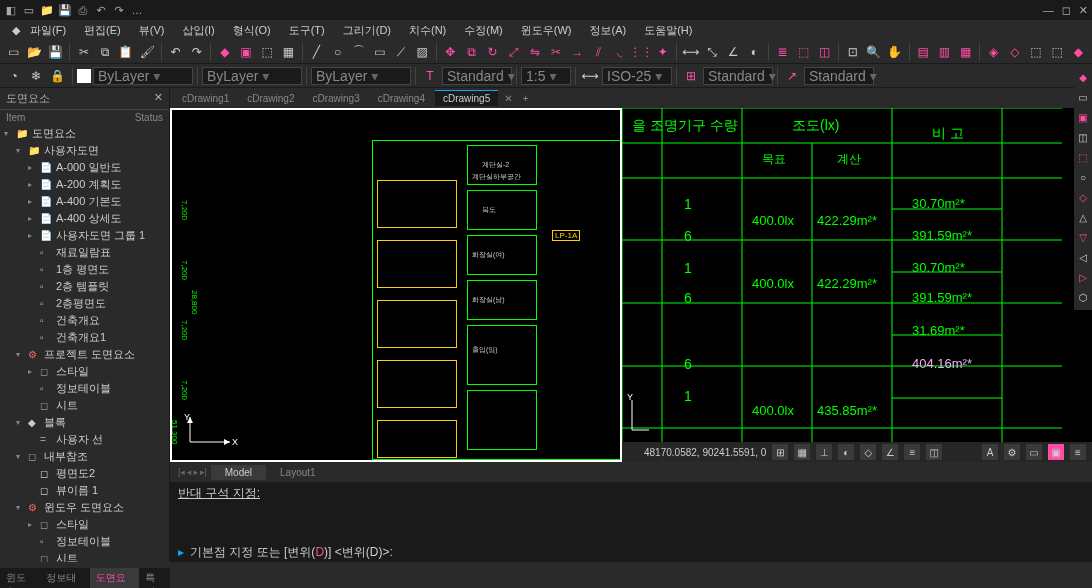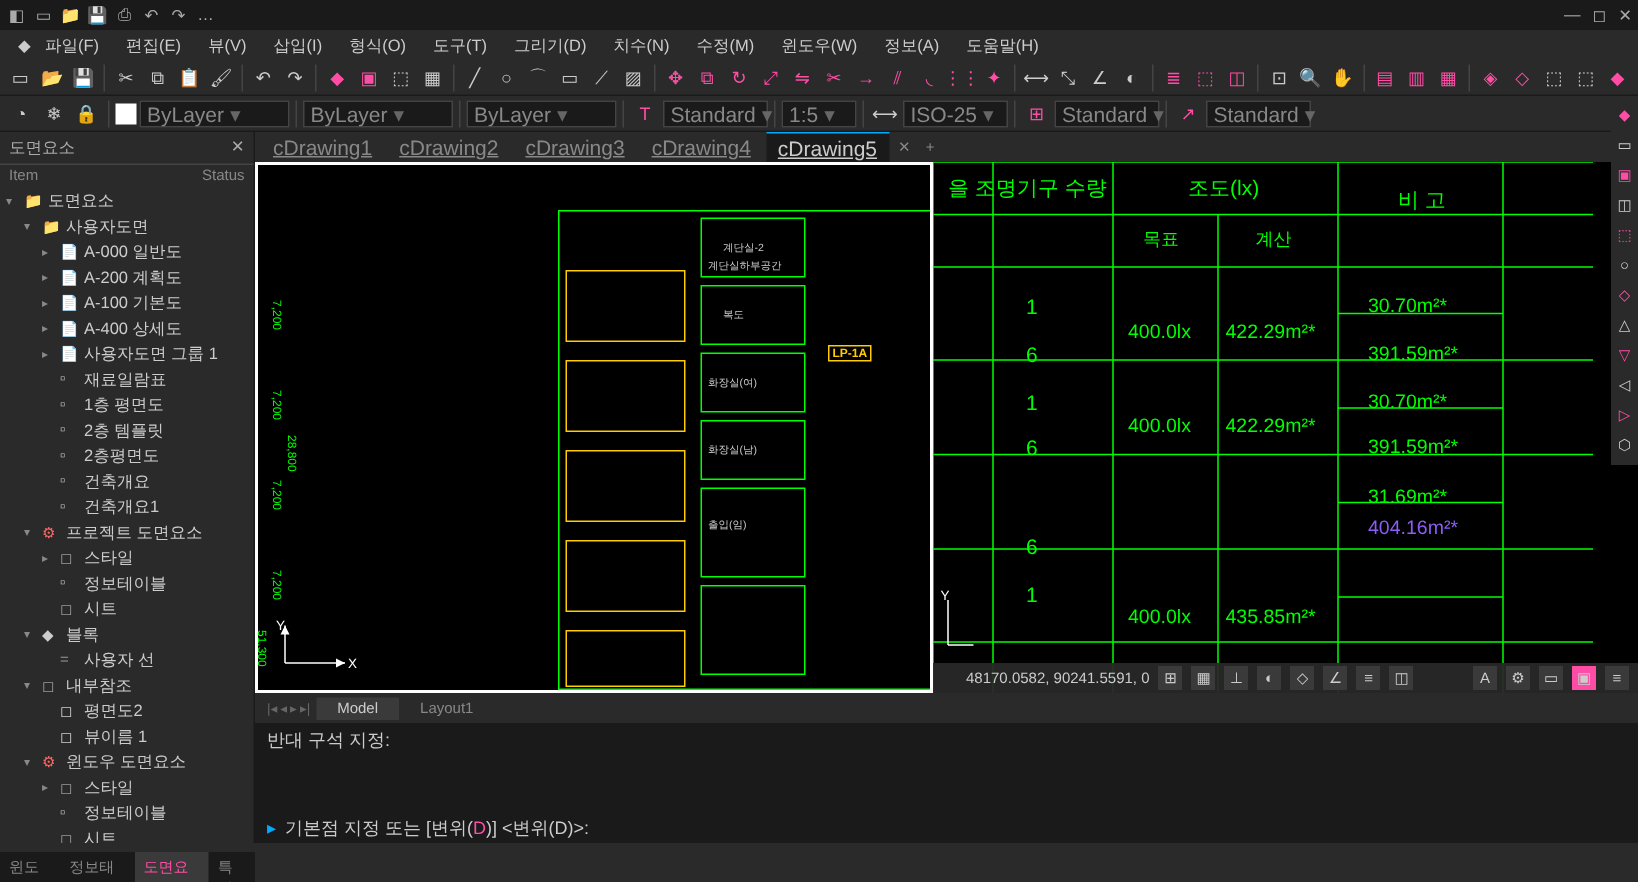--- a/index.html
+++ b/index.html
@@ -34,21 +34,21 @@
 .tree-item.l2 { padding-left: 28px; }
 .tree-item .red { color: #ff6666; }
 .tree-item .gray { color: #999; }
 
 .sidebar-tabs { display: flex; background: #1a1a1a; height: 20px; font-size: 10px; }
 .sidebar-tabs span { padding: 3px 6px; color: #888; }
 .sidebar-tabs span.active { background: #3a3a3a; color: #ff4da6; }
 
 .workarea { flex: 1; display: flex; flex-direction: column; background: #1a1a1a; }
 .tabs { height: 20px; background: #2a2a2a; display: flex; align-items: center; padding: 0 4px; gap: 2px; }
-.tab { padding: 2px 8px; font-size: 14px; color: #888; text-decoration: underline; }
+.tab { padding: 2px 8px; font-size: 10px; color: #888; }
 .tab.active { background: #1a1a1a; color: #ccc; border-top: 1px solid #00aaff; }
 .tab-close { font-size: 10px; color: #888; padding: 0 4px; }
 
 .viewport-container { flex: 1; display: flex; position: relative; }
 .vp-left { width: 452px; background: #000; border: 2px solid #fff; position: relative; overflow: hidden; }
 .vp-right { flex: 1; background: #000; position: relative; overflow: hidden; }
 
 .floorplan { position: absolute; inset: 0; }
 .fp-grid { position: absolute; border: 1px solid #00ff00; }
 .fp-room { position: absolute; border: 1px solid #ffcc00; }
@@ -67,21 +67,21 @@
 .status-overlay .coords { color: #ccc; margin-left: 16px; }
 .status-overlay .sicon { width: 16px; height: 16px; display: inline-flex; align-items: center; justify-content: center; font-size: 10px; background: #3a3a3a; }
 .status-overlay .pink-box { background: #ff4da6; }
 
 .bottom-tabs { height: 20px; background: #2a2a2a; display: flex; align-items: center; padding: 0 4px; }
 .btab { padding: 2px 14px; font-size: 10px; color: #888; }
 .btab.active { background: #3a3a3a; color: #ccc; }
 .btab-nav { display: flex; gap: 2px; padding: 0 4px; }
 .btab-nav span { color: #666; font-size: 9px; }
 
-.command-area { height: 60px; background: #1a1a1a; padding: 4px 8px; font-size: 12px; color: #ccc; overflow: hidden; }
+.command-area { height: 60px; background: #1a1a1a; padding: 4px 8px; font-size: 12px; color: #ccc; overflow: hidden; text-decoration: underline; }
 .cmd-line { white-space: nowrap; line-height: 15px; }
 .cmd-input { height: 20px; background: #1a1a1a; display: flex; align-items: center; padding: 0 8px; font-size: 12px; color: #ccc; }
 .cmd-input .prompt-icon { color: #00aaff; margin-right: 6px; }
 .cmd-input .hl { color: #ff4da6; }
 
 .right-dock { position: absolute; right: 0; top: 64px; width: 18px; background: #2a2a2a; display: flex; flex-direction: column; gap: 2px; padding: 4px 1px; }
 .right-dock span { height: 18px; display: flex; align-items: center; justify-content: center; font-size: 10px; }
 .right-dock .pink { color: #ff4da6; }
 </style>
 </head>
@@ -237,21 +237,21 @@
           <span>A-000 일반도</span>
         </div>
         <div class="tree-item l2">
           <span class="arrow">▸</span>
           <span class="icon ">📄</span>
           <span>A-200 계획도</span>
         </div>
         <div class="tree-item l2">
           <span class="arrow">▸</span>
           <span class="icon ">📄</span>
-          <span>A-100 기본도</span>
+          <span>A-400 기본도</span>
         </div>
         <div class="tree-item l2">
           <span class="arrow">▸</span>
           <span class="icon ">📄</span>
           <span>A-400 상세도</span>
         </div>
         <div class="tree-item l2">
           <span class="arrow">▸</span>
           <span class="icon ">📄</span>
           <span>사용자도면 그룹 1</span>
@@ -391,21 +391,21 @@
           <div class="fp-dim" style="left:8px;top:270px;writing-mode:vertical-rl;">7,200</div>
           <div class="fp-dim" style="left:-2px;top:310px;writing-mode:vertical-rl;">51,300</div>
           <div class="fp-dim" style="left:18px;top:180px;writing-mode:vertical-rl;">28,800</div>
 
           <div class="fp-label" style="left:310px;top:50px;">계단실-2</div>
           <div class="fp-label" style="left:300px;top:62px;">계단실하부공간</div>
           <div class="fp-label" style="left:310px;top:95px;">복도</div>
           <div class="fp-label" style="left:300px;top:140px;">화장실(여)</div>
           <div class="fp-label" style="left:300px;top:185px;">화장실(남)</div>
           <div class="fp-label" style="left:300px;top:235px;">출입(임)</div>
-          <div class="fp-tag" style="left:380px;top:120px;font-weight:bold;">LP-1A</div>
+          <div class="fp-tag" style="left:380px;top:120px;">LP-1A</div>
         </div>
         <svg class="ucs" width="60" height="40">
           <line x1="10" y1="30" x2="50" y2="30" class="ucs-arrow"></line>
           <line x1="10" y1="30" x2="10" y2="5" class="ucs-arrow"></line>
           <polygon points="50,30 44,27 44,33" fill="#fff"></polygon>
           <polygon points="10,5 7,11 13,11" fill="#fff"></polygon>
           <text x="52" y="33" fill="#fff" font-size="9">X</text>
           <text x="4" y="8" fill="#fff" font-size="9">Y</text>
         </svg>
       </div>
@@ -449,21 +449,21 @@
             <div style="position: absolute; color: rgb(0, 255, 0); font-size: 13px; left: 195px; top: 105px;">422.29m²*</div>
             <div style="position: absolute; color: rgb(0, 255, 0); font-size: 13px; left: 130px; top: 168px;">400.0lx</div>
             <div style="position: absolute; color: rgb(0, 255, 0); font-size: 13px; left: 195px; top: 168px;">422.29m²*</div>
             <div style="position: absolute; color: rgb(0, 255, 0); font-size: 13px; left: 130px; top: 295px;">400.0lx</div>
             <div style="position: absolute; color: rgb(0, 255, 0); font-size: 13px; left: 195px; top: 295px;">435.85m²*</div>
             <div style="position: absolute; color: rgb(0, 255, 0); font-size: 13px; left: 290px; top: 88px;">30.70m²*</div>
             <div style="position: absolute; color: rgb(0, 255, 0); font-size: 13px; left: 290px; top: 120px;">391.59m²*</div>
             <div style="position: absolute; color: rgb(0, 255, 0); font-size: 13px; left: 290px; top: 152px;">30.70m²*</div>
             <div style="position: absolute; color: rgb(0, 255, 0); font-size: 13px; left: 290px; top: 182px;">391.59m²*</div>
             <div style="position: absolute; color: rgb(0, 255, 0); font-size: 13px; left: 290px; top: 215px;">31.69m²*</div>
-            <div style="position: absolute; color: #8b5cf6; font-size: 13px; left: 290px; top: 236px;">404.16m²*</div>
+            <div style="position: absolute; color: #f0abfc; font-size: 13px; left: 290px; top: 248px;">404.16m²*</div>
           </div>
         <svg style="position:absolute;left:2px;bottom:22px;" width="30" height="50">
           <line x1="8" y1="40" x2="25" y2="40" stroke="#fff"></line>
           <line x1="8" y1="40" x2="8" y2="10" stroke="#fff"></line>
           <text x="3" y="10" fill="#fff" font-size="9">Y</text>
         </svg>
         <div class="status-overlay">
           <span class="coords">48170.0582, 90241.5591, 0</span>
           <span class="sicon">⊞</span>
           <span class="sicon">▦</span>

